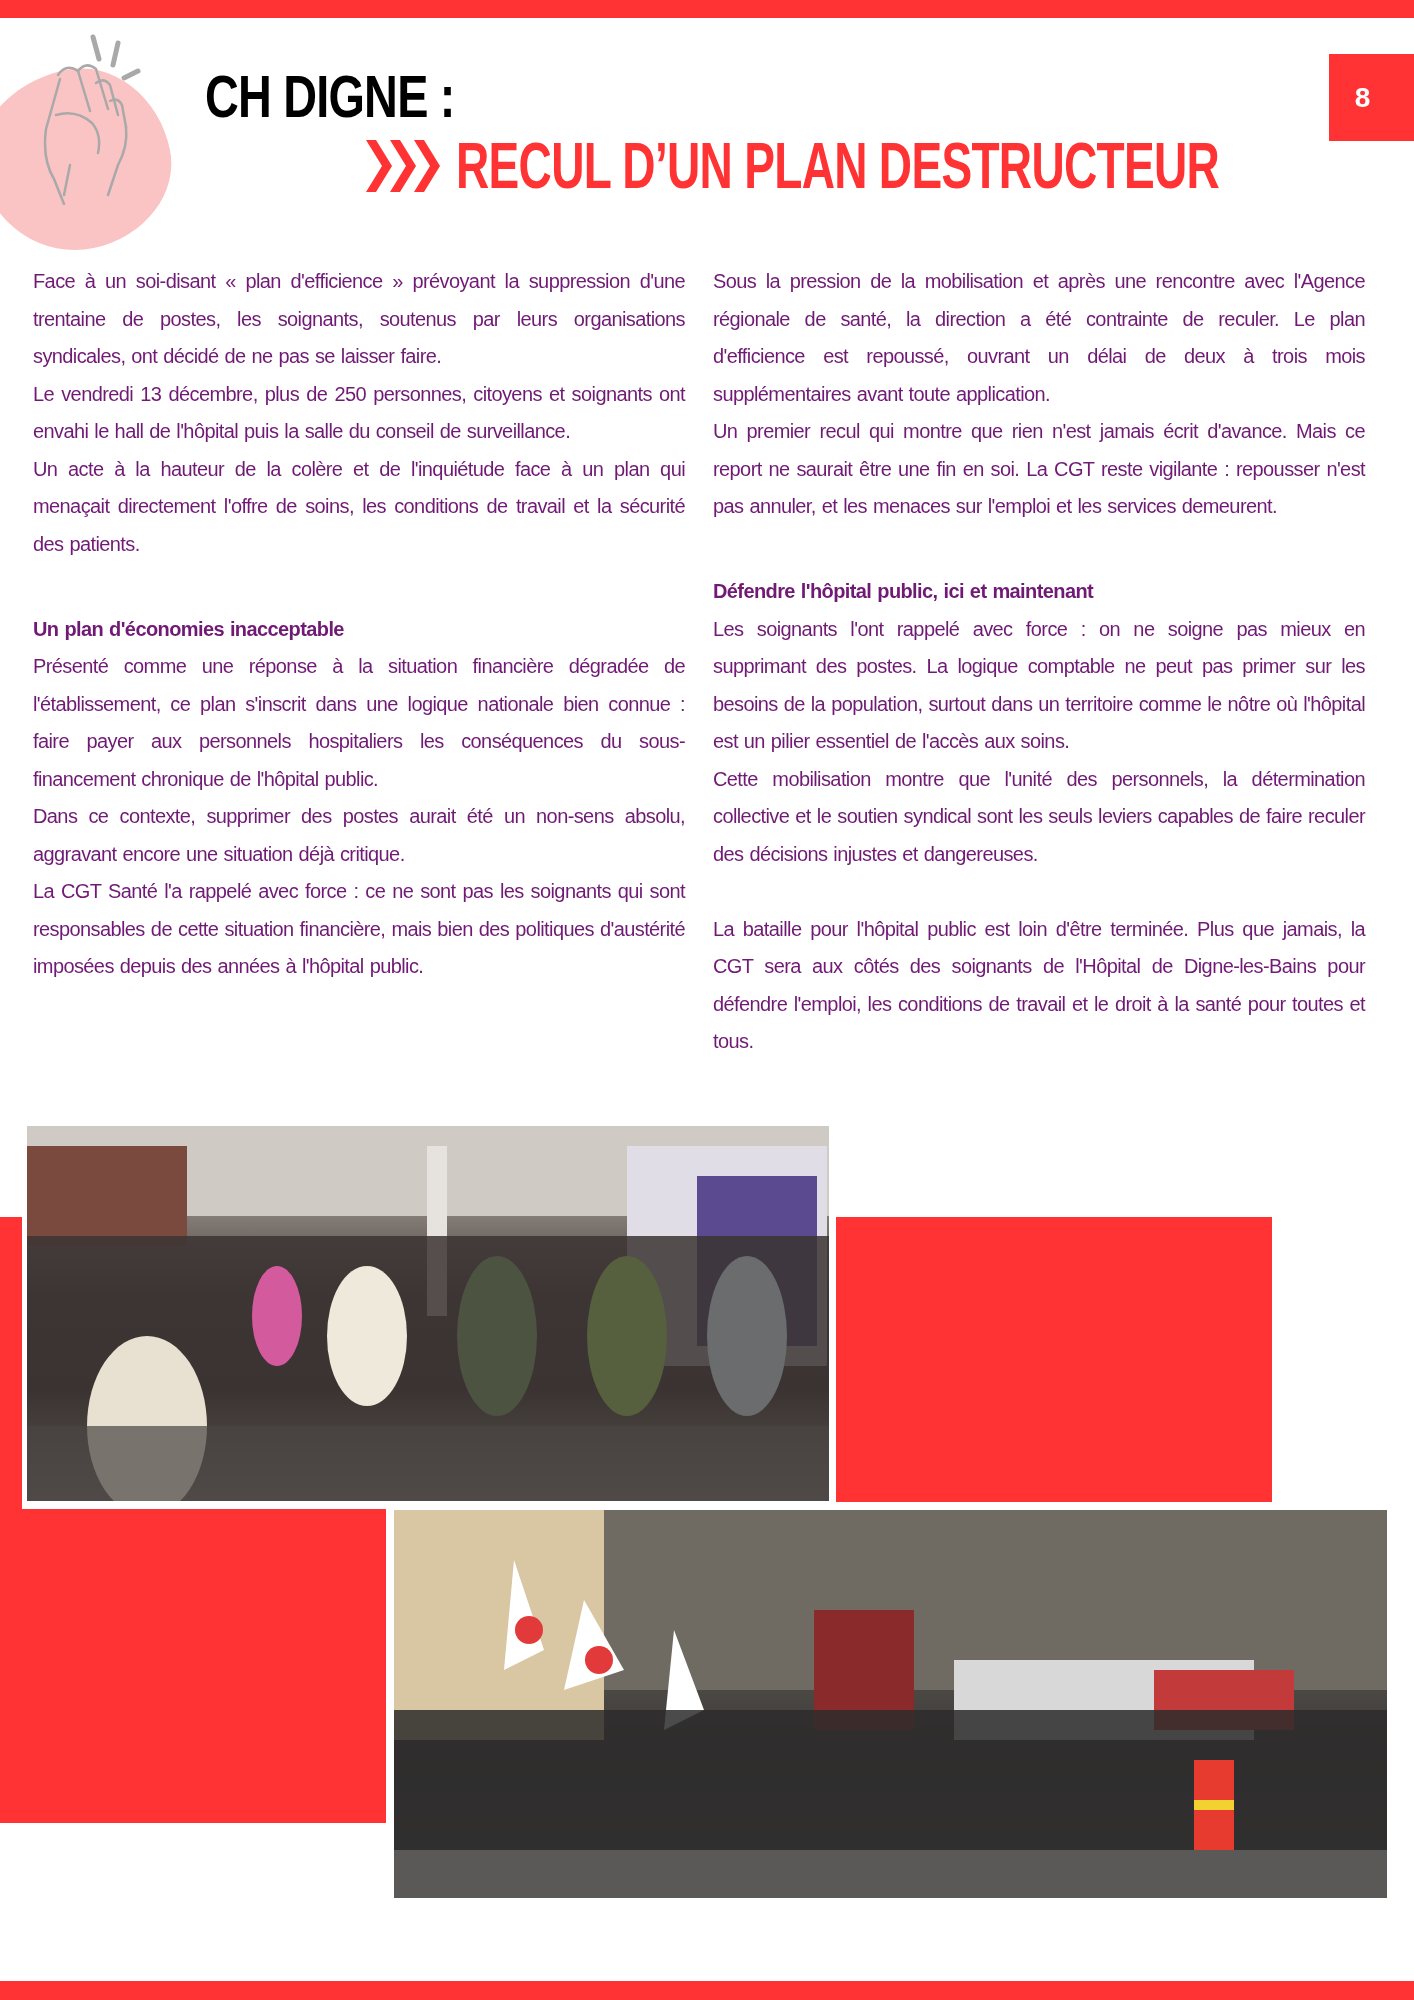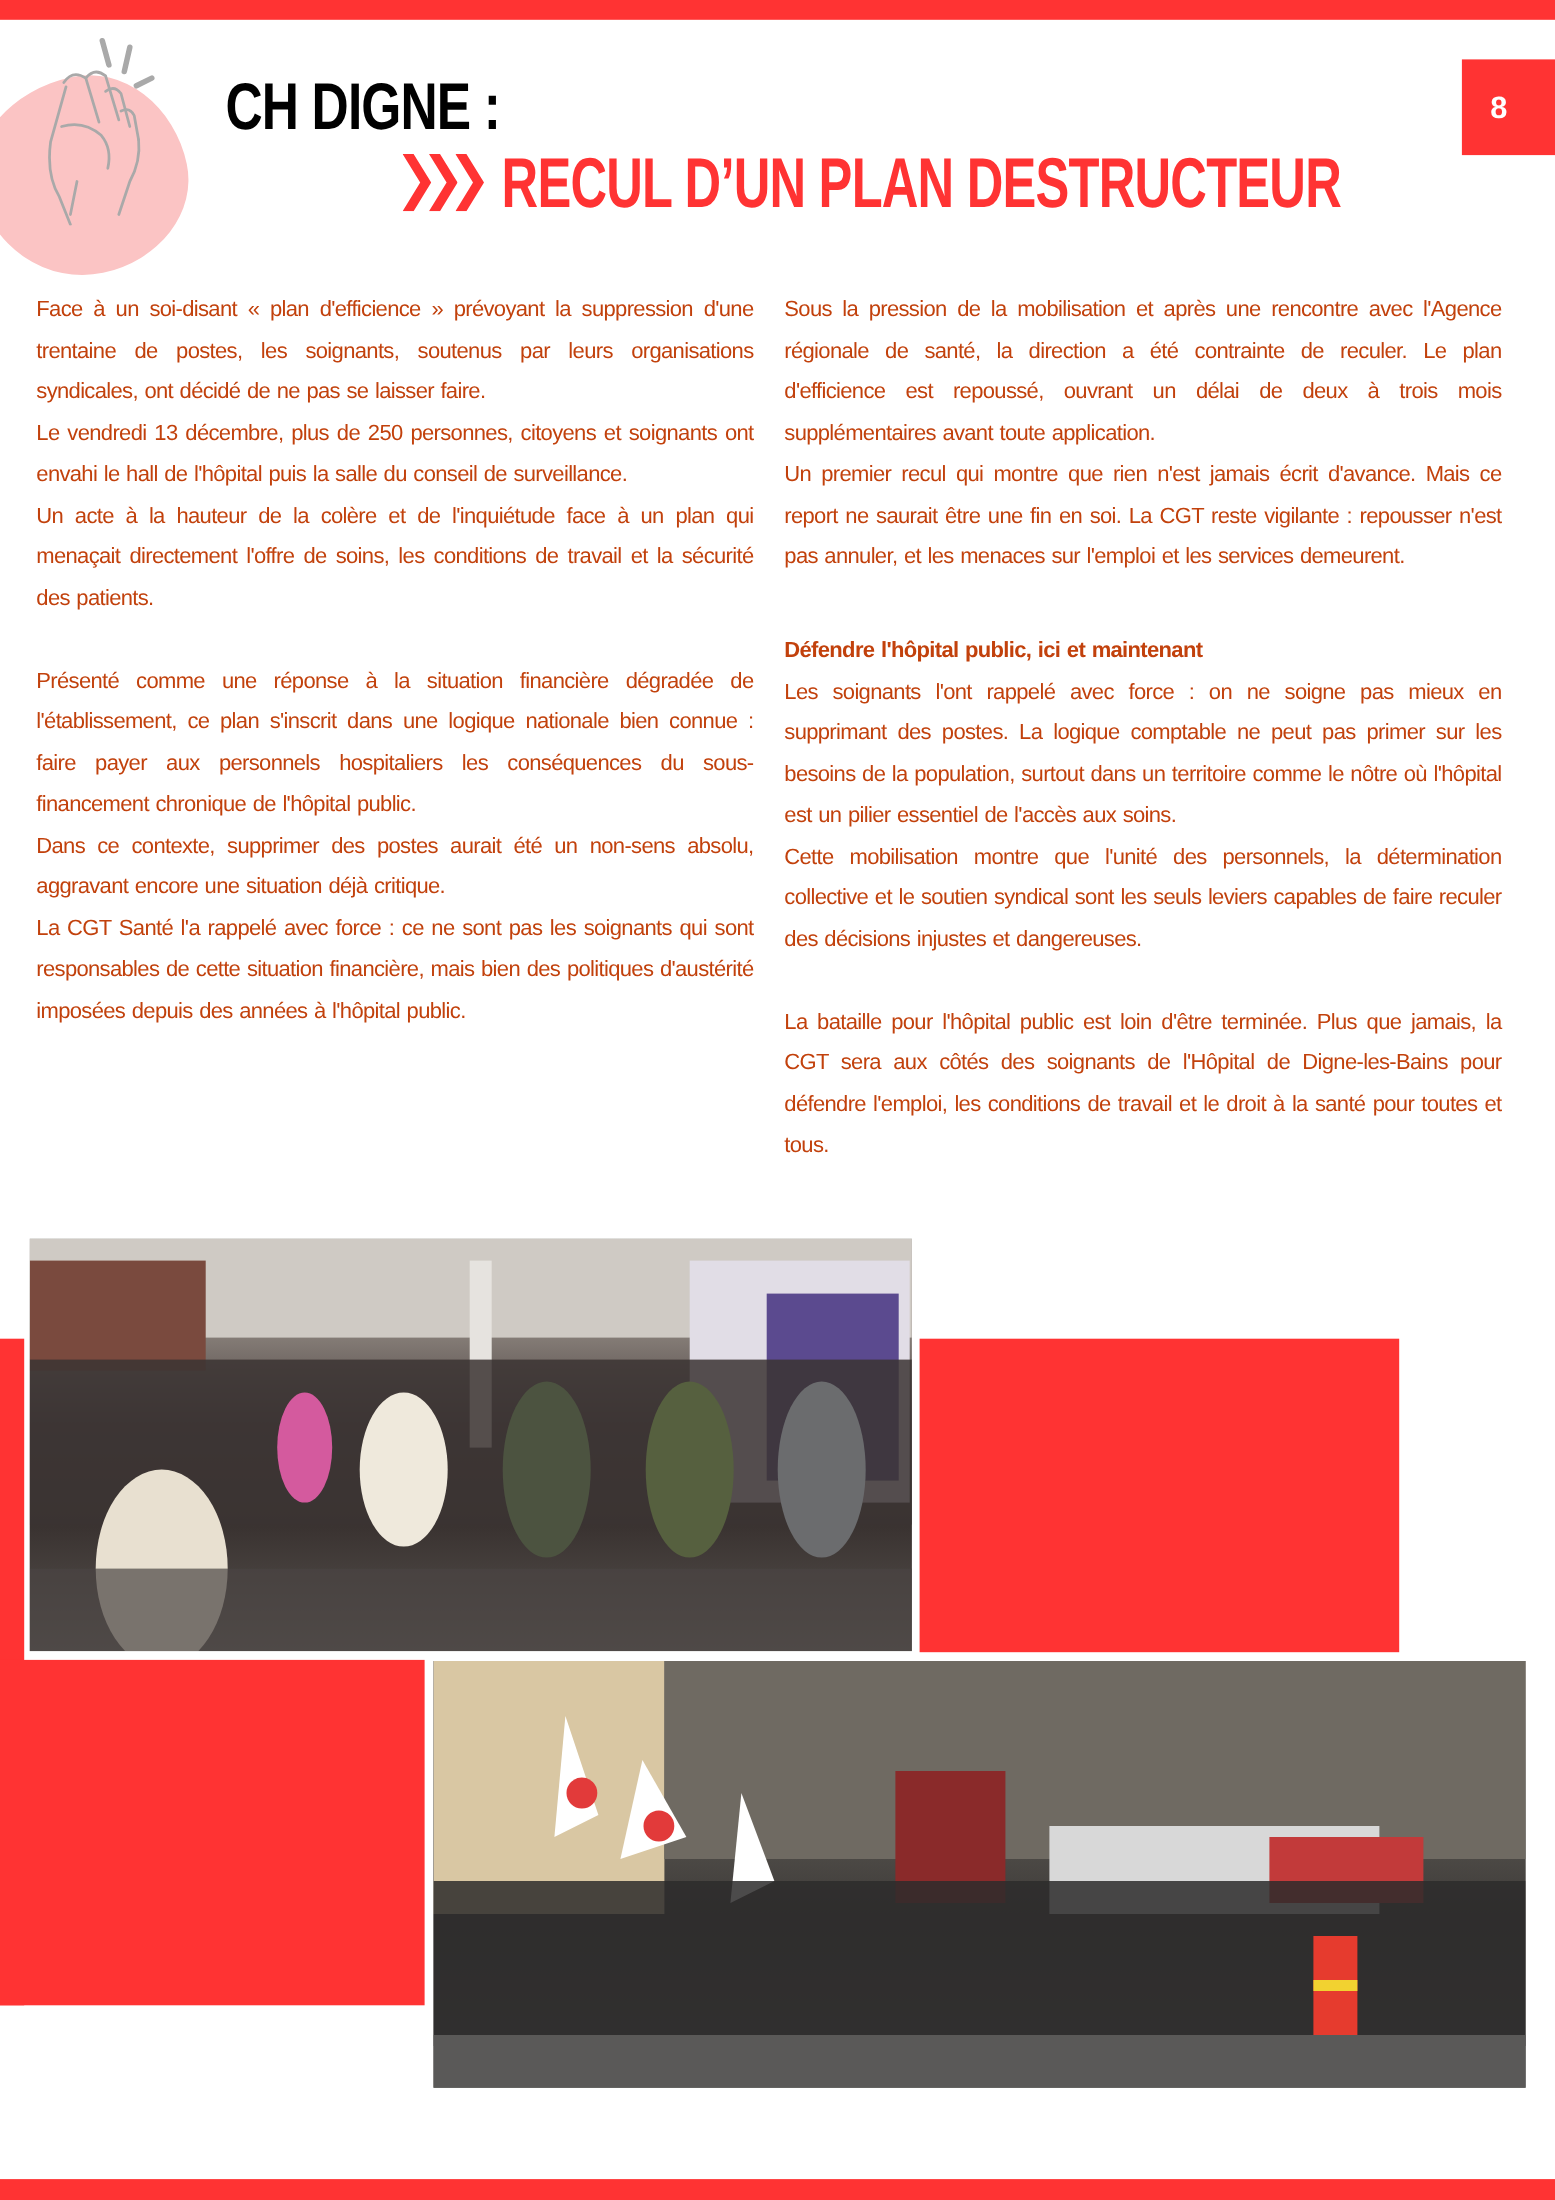--- a/index.html
+++ b/index.html
@@ -13,21 +13,21 @@
   .fist { position: absolute; left: 20px; top: 15px; width: 150px; height: 190px; }
 
   .title-1 { position: absolute; left: 205px; top: 62px; font-family: "Liberation Sans", sans-serif; font-weight: 700; font-size: 60px; line-height: 70px; letter-spacing: -1px; color: #000; transform: scaleX(0.78); transform-origin: left top; white-space: nowrap; }
   .title-2-wrap { position: absolute; left: 366px; top: 130px; display: flex; align-items: center; white-space: nowrap; }
   .chevrons { display: flex; align-items: center; margin-right: 18px; }
   .chev { width: 26px; height: 52px; margin-right: -2px; }
   .title-2 { font-family: "Liberation Sans", sans-serif; font-weight: 700; font-size: 64px; line-height: 72px; letter-spacing: -1px; color: #ff3333; transform: scaleX(0.72); transform-origin: left center; }
 
   .page-badge { position: absolute; left: 1329px; top: 54px; width: 85px; height: 87px; background: #ff3333; color: #fff; font-family: "Liberation Sans", sans-serif; font-weight: 700; font-size: 28px; display: flex; align-items: center; justify-content: center; padding-right: 18px; }
 
-  .col { position: absolute; top: 263px; width: 652px; font-family: "Liberation Sans Narrow", "Liberation Sans", sans-serif; font-size: 20px; line-height: 37.5px; color: #c2410c; }
+  .col { position: absolute; top: 263px; width: 652px; font-family: "Liberation Sans Narrow", "Liberation Sans", sans-serif; font-size: 20px; line-height: 37.5px; color: #701a75; }
   .col-left { left: 33px; }
   .col-right { left: 713px; width: 652px; }
   .col p { text-align: justify; transform-origin: left top; }
   .col .heading { font-weight: 700; text-align: left; margin-top: 10px; }
   .col .spacer { height: 37.5px; }
   .narrow { letter-spacing: -0.6px; word-spacing: 1px; }
 
   .red-block { position: absolute; background: #ff3333; }
   .rb-left-top { left: 0; top: 1217px; width: 22px; height: 606px; }
   .rb-right { left: 836px; top: 1217px; width: 436px; height: 285px; }
@@ -75,20 +75,21 @@
   <div class="title-2">RECUL D’UN PLAN DESTRUCTEUR</div>
 </div>
 
 <div class="page-badge">8</div>
 
 <div class="col col-left">
   <p class="narrow">Face à un soi-disant « plan d'efficience » prévoyant la suppression d'une trentaine de postes, les soignants, soutenus par leurs organisations syndicales, ont décidé de ne pas se laisser faire.</p>
   <p class="narrow">Le vendredi 13 décembre, plus de 250 personnes, citoyens et soignants ont envahi le hall de l'hôpital puis la salle du conseil de surveillance.</p>
   <p class="narrow">Un acte à la hauteur de la colère et de l'inquiétude face à un plan qui menaçait directement l'offre de soins, les conditions de travail et la sécurité des patients.</p>
   <div class="spacer"></div>
+  <p class="heading narrow">Un plan d'économies inacceptable</p>
   <p class="narrow">Présenté comme une réponse à la situation financière dégradée de l'établissement, ce plan s'inscrit dans une logique nationale bien connue : faire payer aux personnels hospitaliers les conséquences du sous-financement chronique de l'hôpital public.</p>
   <p class="narrow">Dans ce contexte, supprimer des postes aurait été un non-sens absolu, aggravant encore une situation déjà critique.</p>
   <p class="narrow">La CGT Santé l'a rappelé avec force : ce ne sont pas les soignants qui sont responsables de cette situation financière, mais bien des politiques d'austérité imposées depuis des années à l'hôpital public.</p>
 </div>
 
 <div class="col col-right">
   <p class="narrow">Sous la pression de la mobilisation et après une rencontre avec l'Agence régionale de santé, la direction a été contrainte de reculer. Le plan d'efficience est repoussé, ouvrant un délai de deux à trois mois supplémentaires avant toute application.</p>
   <p class="narrow">Un premier recul qui montre que rien n'est jamais écrit d'avance. Mais ce report ne saurait être une fin en soi. La CGT reste vigilante : repousser n'est pas annuler, et les menaces sur l'emploi et les services demeurent.</p>
   <div class="spacer"></div>
   <p class="heading narrow">Défendre l'hôpital public, ici et maintenant</p>

